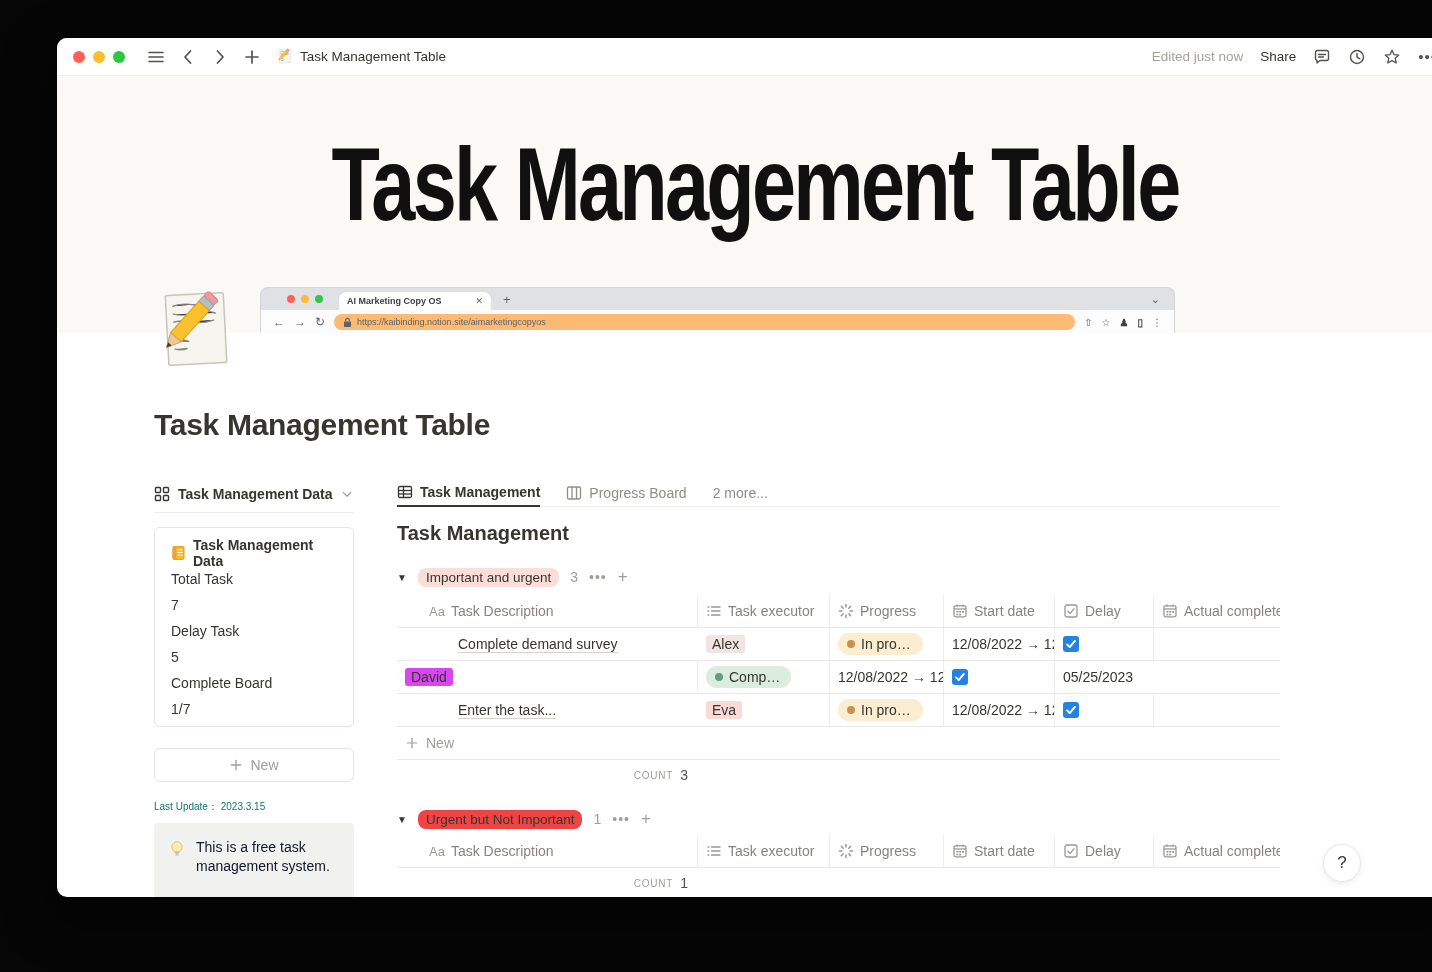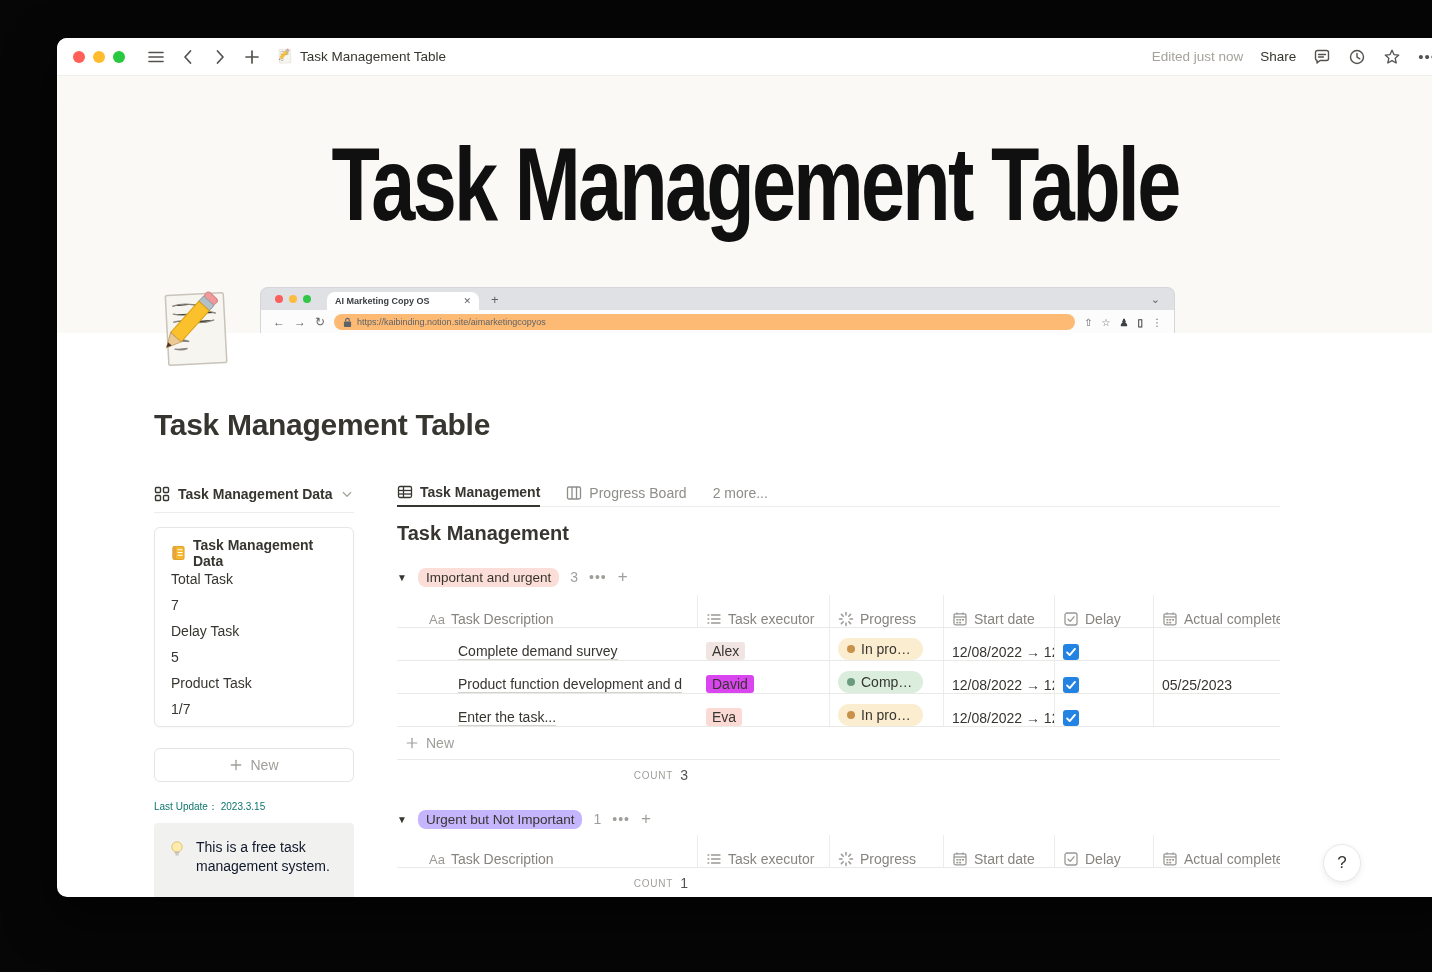--- a/index.html
+++ b/index.html
@@ -20,21 +20,21 @@
   .share { color:#37352F; font-size:13.5px; cursor:pointer; }
   .dots3 { color:#54524E; font-size:15px; letter-spacing:1px; cursor:pointer; }
 
   
   .cover { position:absolute; left:0; top:38px; width:100%; height:257px; background:#FAF9F6; overflow:hidden; }
   .cover-title { position:absolute; left:0; top:58px; width:100%; text-align:center;
                  font-size:88px; font-weight:bold; color:#101010; letter-spacing:-3px; white-space:nowrap;
                  transform:scale(0.9,1.18); transform-origin:50% 50%; }
   .bmock { position:absolute; left:203px; top:211px; width:915px; height:46px; border-radius:8px 8px 0 0;
            overflow:hidden; background:#DFE1E5; border:1px solid #D4D6DA; border-bottom:none; }
-  .btabs { height:22px; display:flex; align-items:flex-end; padding-left:14px; }
+  .btabs { height:22px; display:flex; align-items:flex-end; padding-left:26px; }
   .bdot { width:8px; height:8px; border-radius:50%; margin-right:6px; align-self:center; }
   .btab { margin-left:10px; width:152px; height:18px; background:#fff; border-radius:8px 8px 0 0;
           display:flex; align-items:center; padding:0 8px; }
   .btab-label { font-size:9px; color:#3C4043; font-weight:bold; flex:1; white-space:nowrap; overflow:hidden; }
   .btab-x { font-size:9px; color:#5F6368; }
   .bplus { color:#5F6368; font-size:13px; margin-left:12px; align-self:center; }
   .bchev { margin-left:auto; margin-right:14px; color:#5F6368; font-size:11px; align-self:center; }
   .baddr { height:24px; background:#FCFCFC; display:flex; align-items:center; gap:9px; padding:0 12px; }
   .bnav { color:#5F6368; font-size:12px; }
   .burl { flex:1; height:16px; background:#fdba74; border-radius:8px; display:flex; align-items:center;
@@ -77,21 +77,21 @@
   .grp-head { position:absolute; left:0; display:flex; align-items:center; gap:11px; height:24px; }
   .tri { font-size:10px; color:#37352F; cursor:pointer; }
   .gtag { font-size:13.5px; font-weight:500; color:#37352F; border-radius:8px; padding:2px 8px; cursor:pointer; white-space:nowrap; }
   .gcount { font-size:14px; color:#A09E99; }
   .gdots { font-size:14px; color:#A09E99; letter-spacing:1px; cursor:pointer; }
   .gplus { font-size:17px; color:#A09E99; cursor:pointer; }
 
   .ttable { position:absolute; left:0; width:883px; }
   .trow { display:grid; grid-template-columns:301px 132px 114px 111px 99px 126px; height:33px;
           border-bottom:1px solid #E9E9E7; }
-  .cell { display:flex; align-items:flex-end; padding-left:8px; overflow:hidden; border-right:1px solid #EDECE9; }
+  .cell { display:flex; align-items:center; padding-left:8px; overflow:hidden; border-right:1px solid #EDECE9; }
   .cell:last-child { border-right:none; }
   .cell.nobord { border-right:none; }
   .hcell { gap:6px; color:#87847E; font-size:14px; white-space:nowrap; cursor:pointer; }
   .hcell .c-icon { width:16px; height:16px; flex:none; color:#9B9893; }
   .hcell.desc { padding-left:32px; }
   .aa { font-size:13px; color:#9B9893; }
   .dcell { padding-left:61px; }
   .tasklink { font-size:14px; color:#37352F; border-bottom:1px solid #D5D2CB; white-space:nowrap; cursor:pointer; }
   .ptag { font-size:14px; color:#37352F; border-radius:3px; padding:1px 6px; white-space:nowrap; }
   .pill { display:inline-flex; align-items:center; gap:6px; border-radius:12px; padding:3px 9px; max-width:96px; }
@@ -338,21 +338,21 @@
         <div class="card-title">
           <svg width="16" height="16" viewBox="0 0 16 16">
               <use href="#ledger"></use>
             </svg>
           <span>Task Management Data</span>
         </div>
         <div class="card-line">Total Task</div>
         <div class="card-line">7</div>
         <div class="card-line">Delay Task</div>
         <div class="card-line">5</div>
-        <div class="card-line">Product Task</div>
+        <div class="card-line">Complete Board</div>
         <div class="card-line">1/7</div>
       </div>
 
       <div class="newbtn">
         <svg width="14" height="14" viewBox="0 0 18 18" style="color:#9F9D99">
           <g stroke="currentColor" stroke-width="1.7" stroke-linecap="round">
               <line x1="9" y1="3" x2="9" y2="15"></line>
               <line x1="3" y1="9" x2="15" y2="9"></line>
             </g>
         </svg>
@@ -463,23 +463,20 @@
                   <use href="#check"></use>
                 </svg>
               </span>
             </div>
           <div class="cell">
             <span class="datetxt"></span>
             </div>
         </div>
 
         <div class="trow">
-          <div class="cell dcell nobord">
-            <span class="tasklink">Product function development and d</span>
-            </div>
           <div class="cell">
             <span class="ptag" style="background: #d946ef;">David</span>
             </div>
           <div class="cell">
             <span class="pill" style="background: rgb(219, 237, 220);">
               <span class="pdot" style="background: rgb(106, 155, 124);"></span>
               <span>Completed</span>
               </span>
             </div>
           <div class="cell">
@@ -536,21 +533,21 @@
         </div>
 
         <div class="countrow">
           <span class="count-label">COUNT</span>
           <span class="count-val">3</span>
         </div>
       </div>
 
       <div class="grp-head" style="top:329px">
         <span class="tri">▼</span>
-        <span class="gtag" style="background: #c4b5fd; text-align: center;">Urgent but Not Important</span>
+        <span class="gtag" style="background: #ef4444; text-align: center;">Urgent but Not Important</span>
         <span class="gcount">1</span>
         <span class="gdots">•••</span>
         <span class="gplus">+</span>
       </div>
 
       <div class="ttable" style="top:357px">
         <div class="trow">
           <div class="cell hcell desc">
             <span class="aa">Aa</span>
             <span>Task Description</span>

